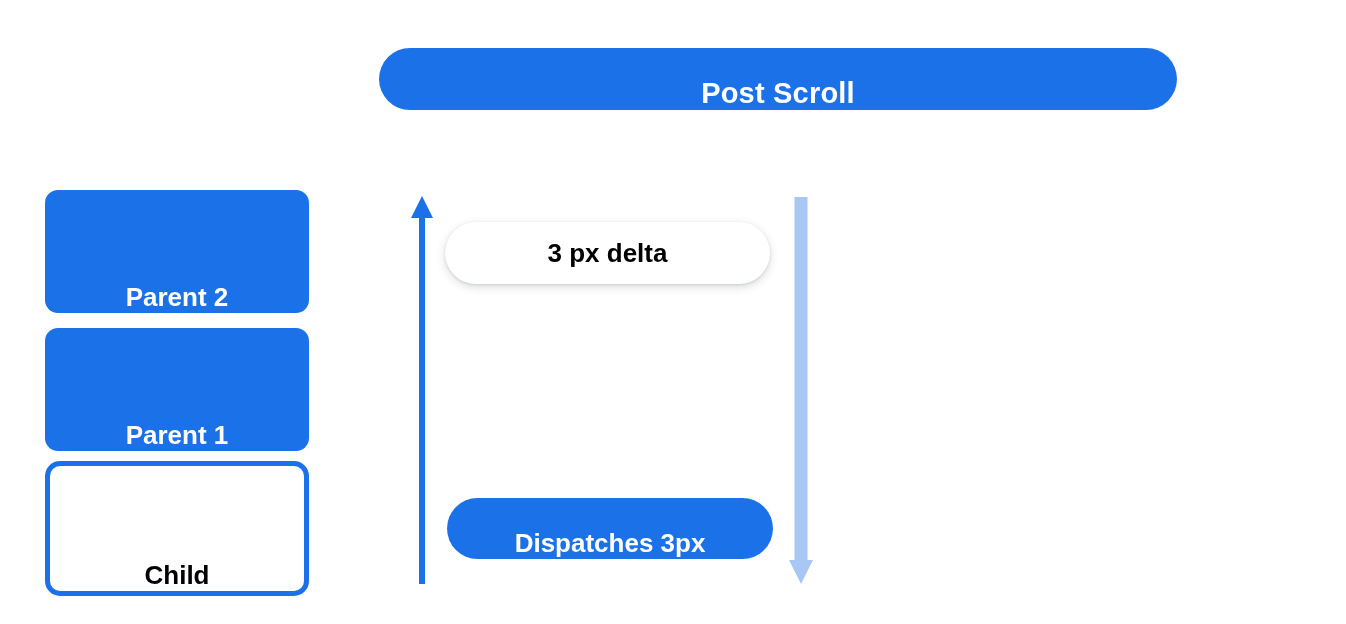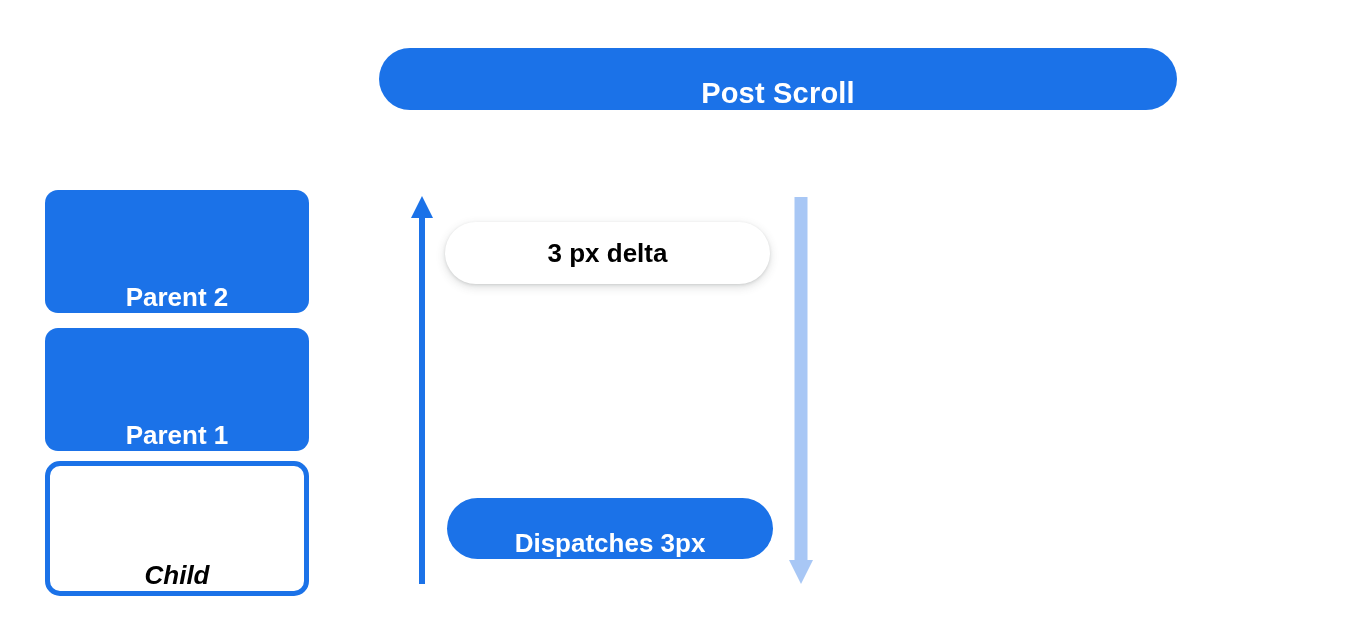--- a/index.html
+++ b/index.html
@@ -60,21 +60,21 @@
   }
   .stack-box-label {
     font-size: 26px;
     font-weight: bold;
   }
   .stack-box.filled .stack-box-label { color: #ffffff; }
   .stack-box.outlined .stack-box-label { color: #000000; }
 
   #box-parent-2 { top: 190px; height: 123px; }
   #box-parent-1 { top: 328px; height: 123px; }
-  #box-child   { top: 461px; height: 135px; font-style: italic; }
+  #box-child   { top: 461px; height: 135px; }
 
   
   .arrow {
     position: absolute;
   }
   .arrow-shaft {
     position: absolute;
     left: 50%;
     transform: translateX(-50%);
   }

